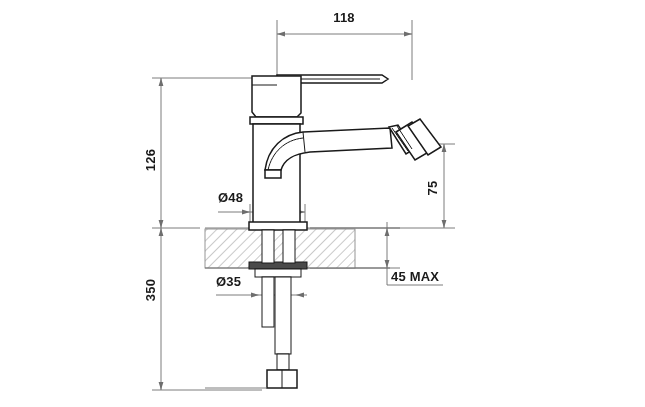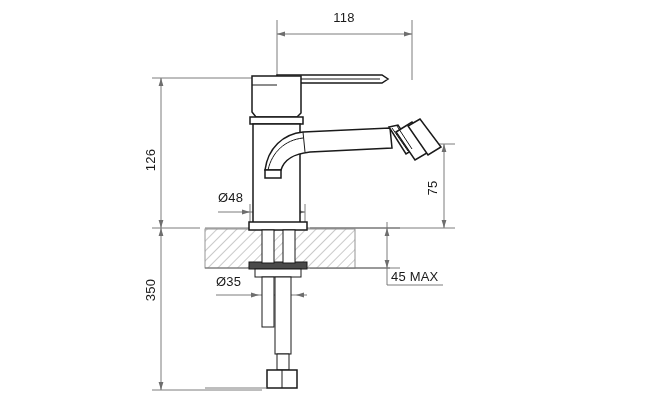--- a/index.html
+++ b/index.html
@@ -11,20 +11,21 @@
     width: 645px;
     height: 407px;
     font-family: "Liberation Sans", sans-serif;
     overflow: hidden;
   }
   #drawing-root {
     position: relative;
     width: 645px;
     height: 407px;
     background: #bef264;
+    font-weight: bold;
   }
   svg#technical-drawing {
     display: block;
     width: 645px;
     height: 407px;
   }
   .dim-text {
     font-family: "Liberation Sans", sans-serif;
     font-size: 13px;
     fill: #1a1a1a;

